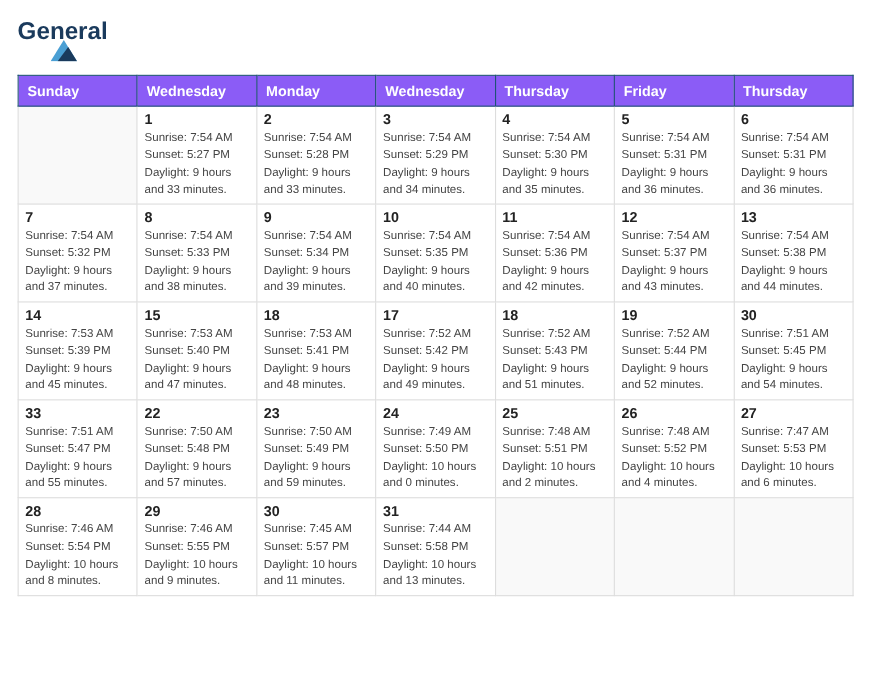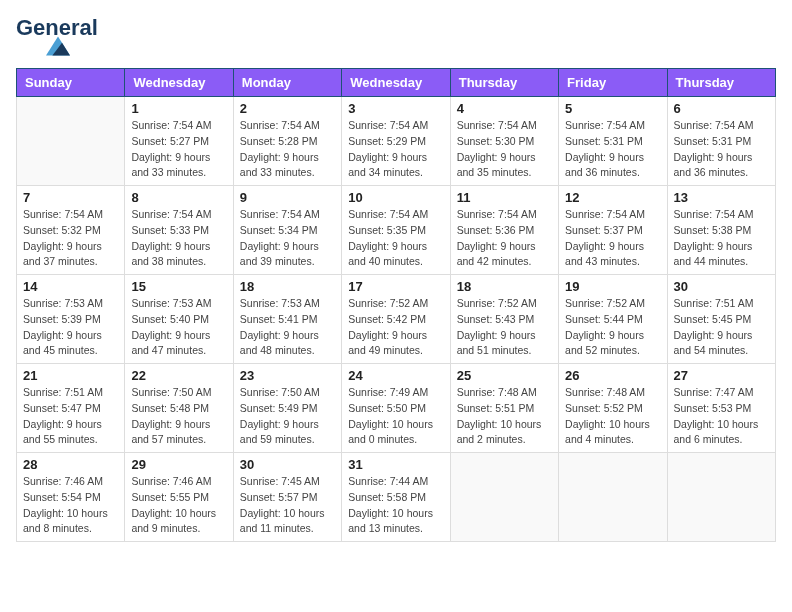--- a/index.html
+++ b/index.html
@@ -203,21 +203,21 @@
           <span class="day-number">19</span>
           <div class="day-info">Sunrise: 7:52 AM<br>Sunset: 5:44 PM<br>Daylight: 9 hours and 52 minutes.</div>
         </td>
         <td>
           <span class="day-number">30</span>
           <div class="day-info">Sunrise: 7:51 AM<br>Sunset: 5:45 PM<br>Daylight: 9 hours and 54 minutes.</div>
         </td>
       </tr>
       <tr>
         <td>
-          <span class="day-number">21</span>
+          <span class="day-number">33</span>
           <div class="day-info">Sunrise: 7:51 AM<br>Sunset: 5:47 PM<br>Daylight: 9 hours and 55 minutes.</div>
         </td>
         <td>
           <span class="day-number">22</span>
           <div class="day-info">Sunrise: 7:50 AM<br>Sunset: 5:48 PM<br>Daylight: 9 hours and 57 minutes.</div>
         </td>
         <td>
           <span class="day-number">23</span>
           <div class="day-info">Sunrise: 7:50 AM<br>Sunset: 5:49 PM<br>Daylight: 9 hours and 59 minutes.</div>
         </td>

